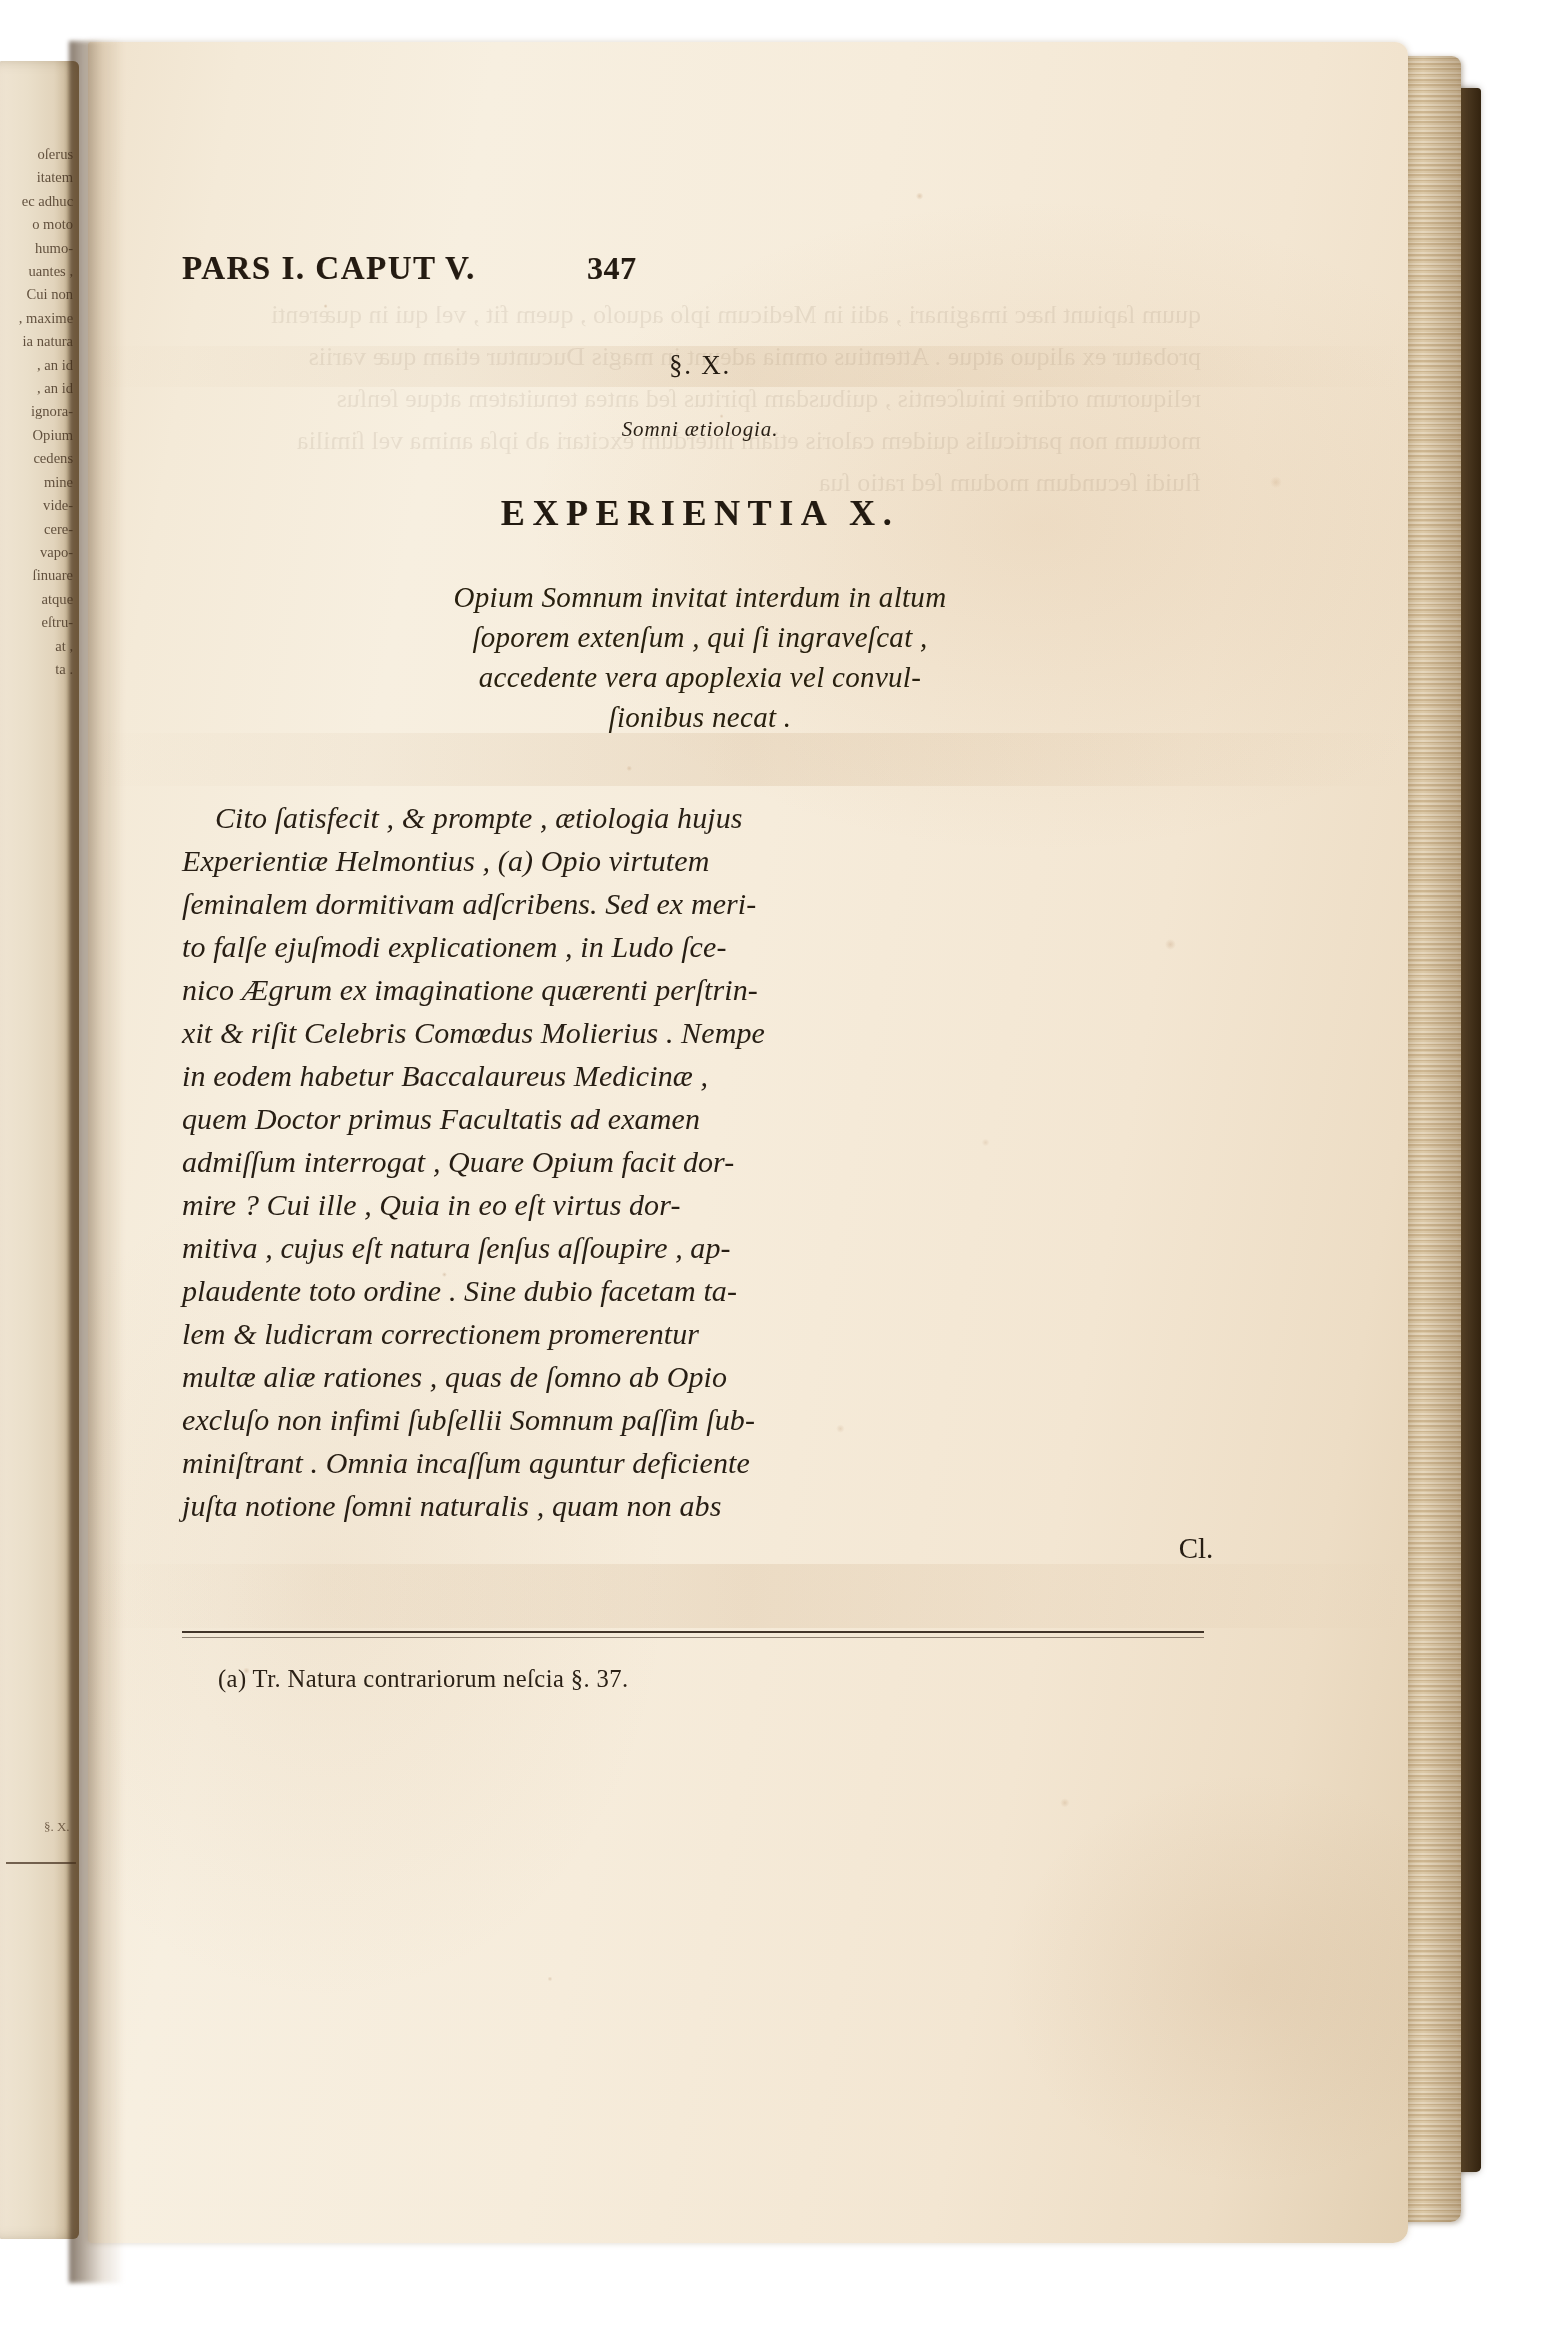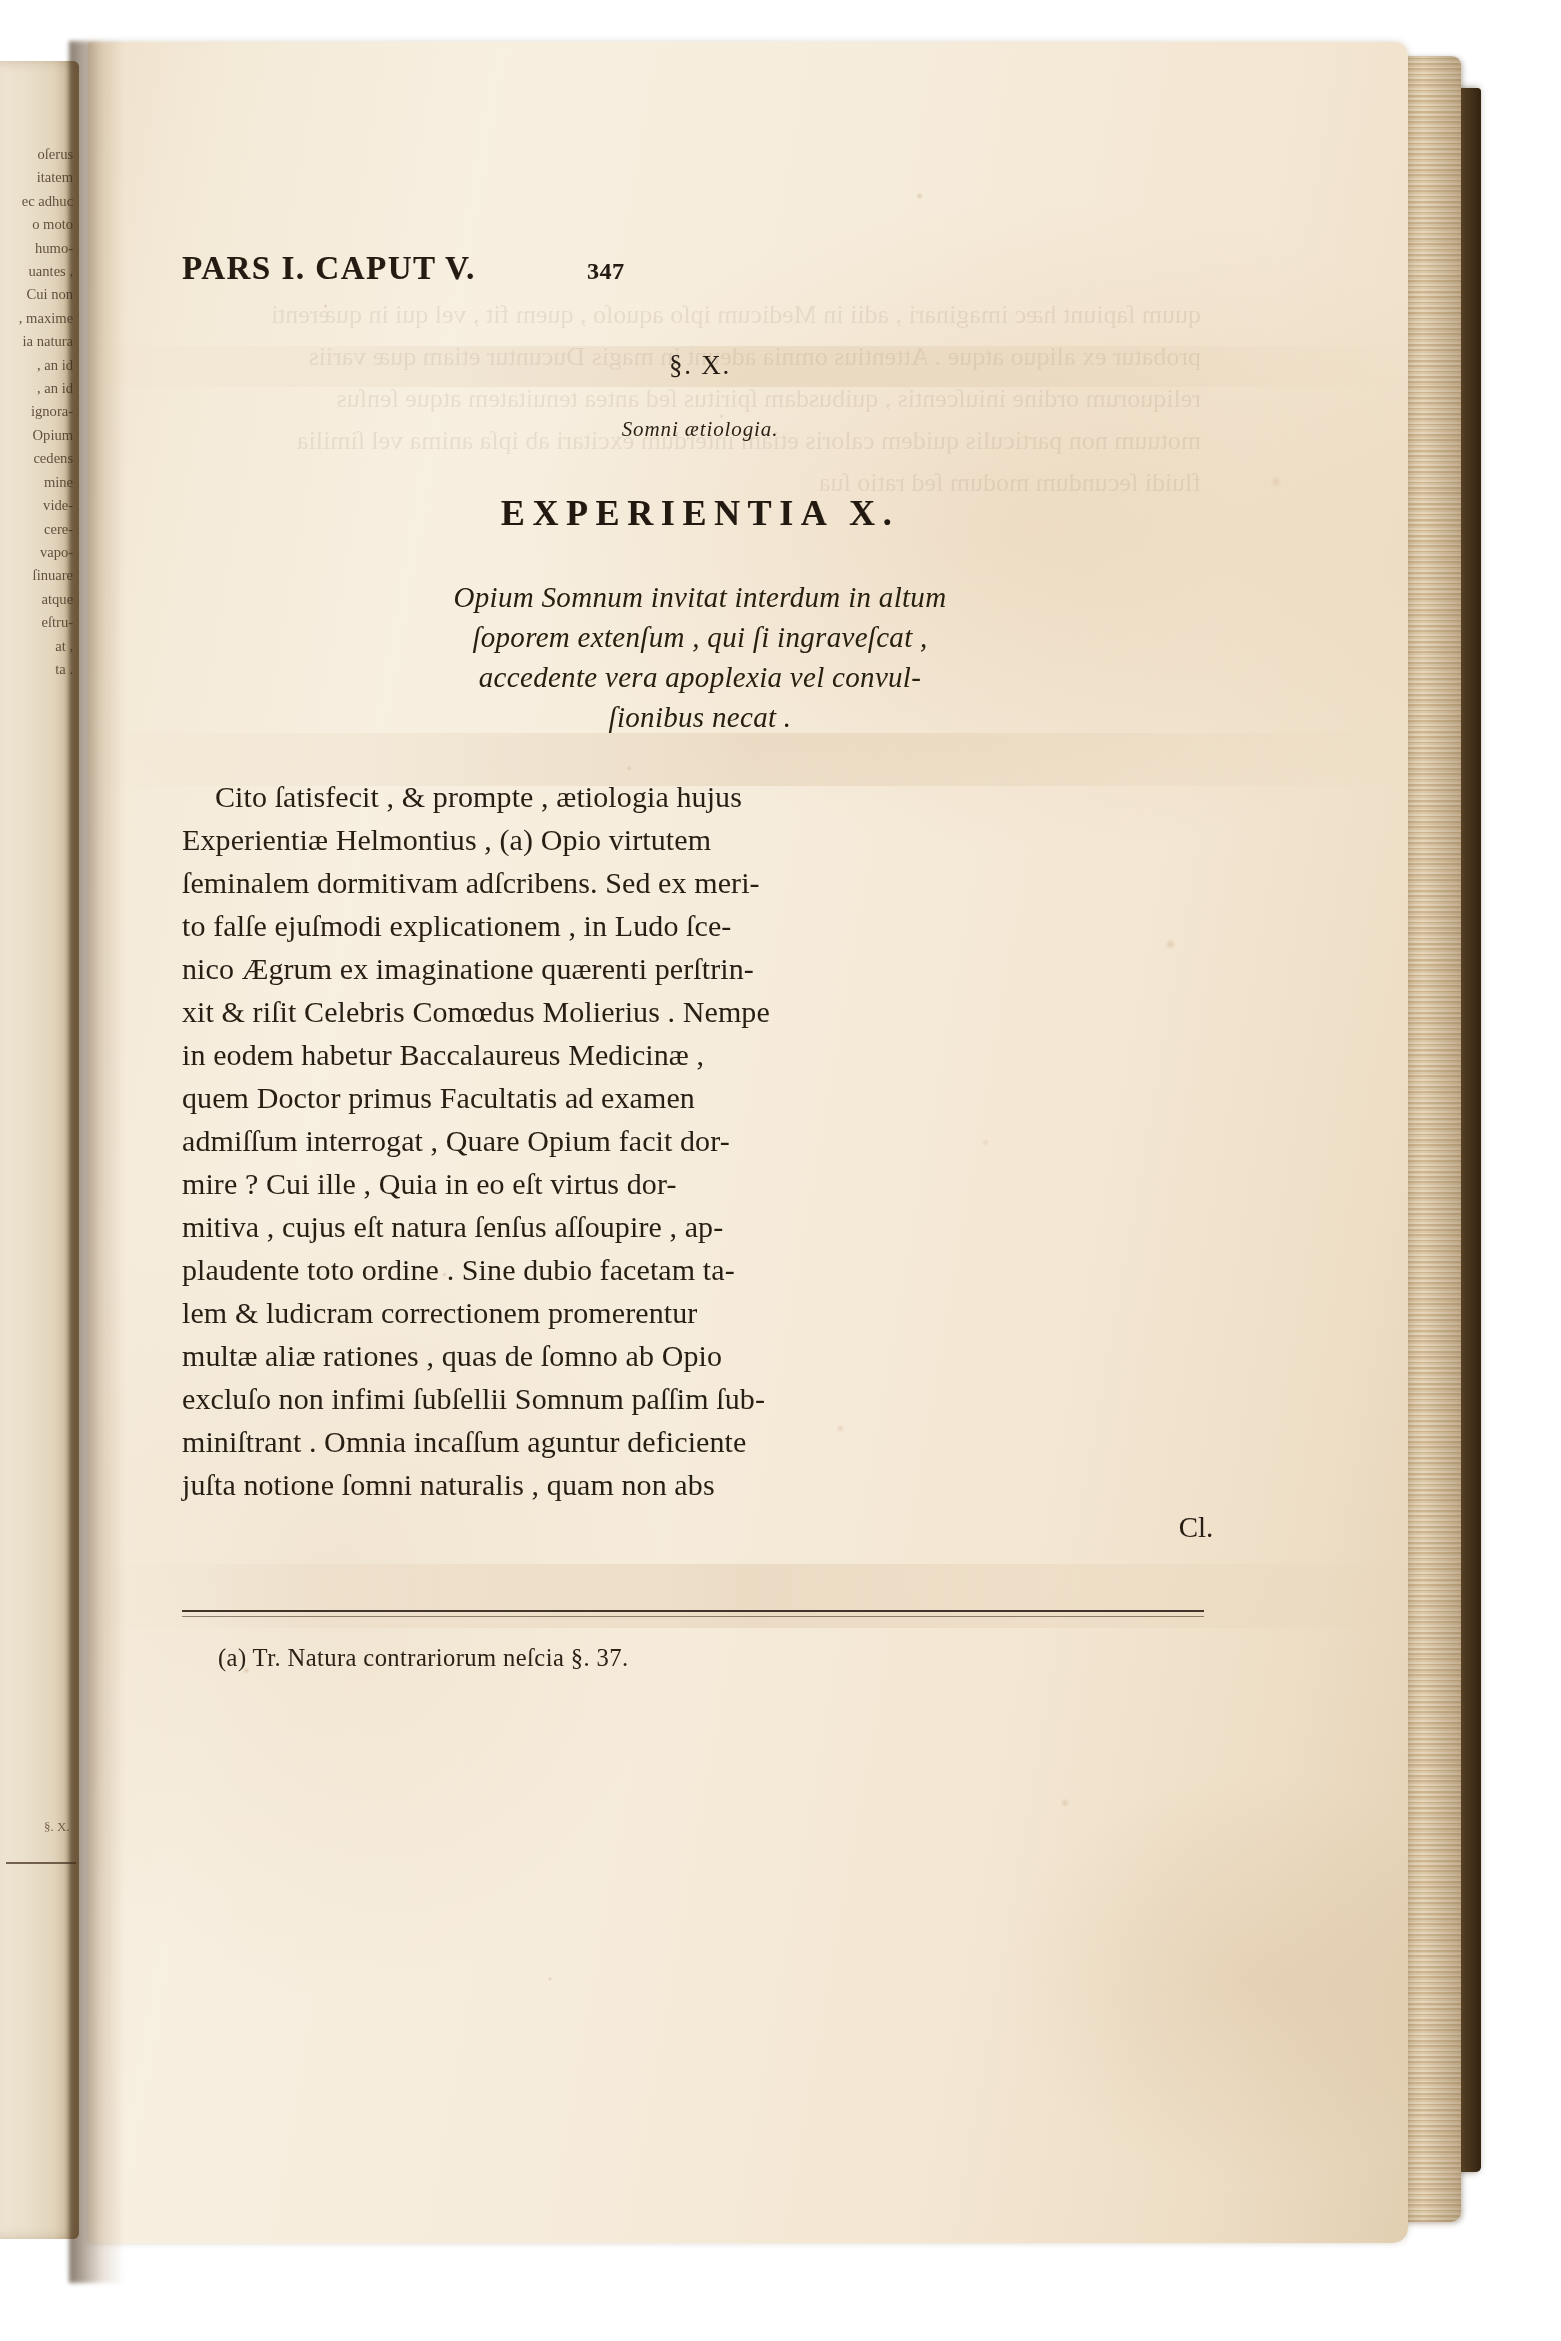--- a/index.html
+++ b/index.html
@@ -159,21 +159,21 @@
     justify-content: flex-start;
     font-size: 33px;
     letter-spacing: 1.5px;
     font-weight: 600;
     color: #241b12;
     text-shadow: 0.4px 0.4px 0 rgba(60,40,22,.35);
   }
   .running-head .rh-title { flex: 0 0 auto; }
   .running-head .rh-folio {
     margin-left: 111px;
-    font-size: 24px;
+    font-size: 32px;
     letter-spacing: 0.6px;
   }
 
   .sec-mark {
     text-align: center;
     font-size: 27px;
     margin-top: 63px;
     letter-spacing: 1.8px;
     color: #241b12;
   }
@@ -202,25 +202,26 @@
     font-style: italic;
     font-size: 29px;
     line-height: 40px;
     text-align: center;
     color: #28200f;
     letter-spacing: 0.3px;
   }
   .abstract .ab-line { display: block; white-space: pre; }
 
   .body-block {
-    margin-top: 38px;
+    margin-top: 59px;
     font-size: 30px;
     line-height: 43px;
     text-align: left;
     color: #271e14;
+    font-style: italic;
   }
   .body-block .bl {
     display: block;
     white-space: pre;
     letter-spacing: 0.1px;
   }
   .body-block .bl.indent { text-indent: 33px; }
 
   .catchword {
     margin-top: 4.7px;

